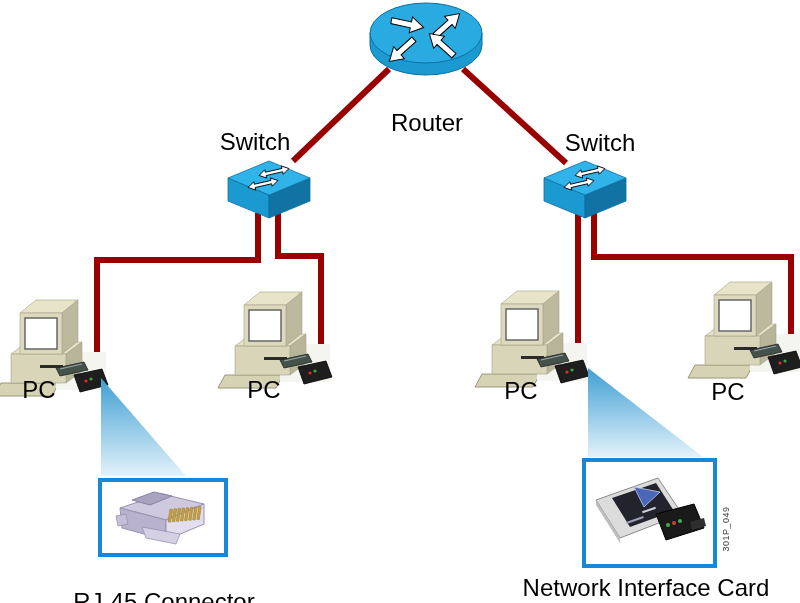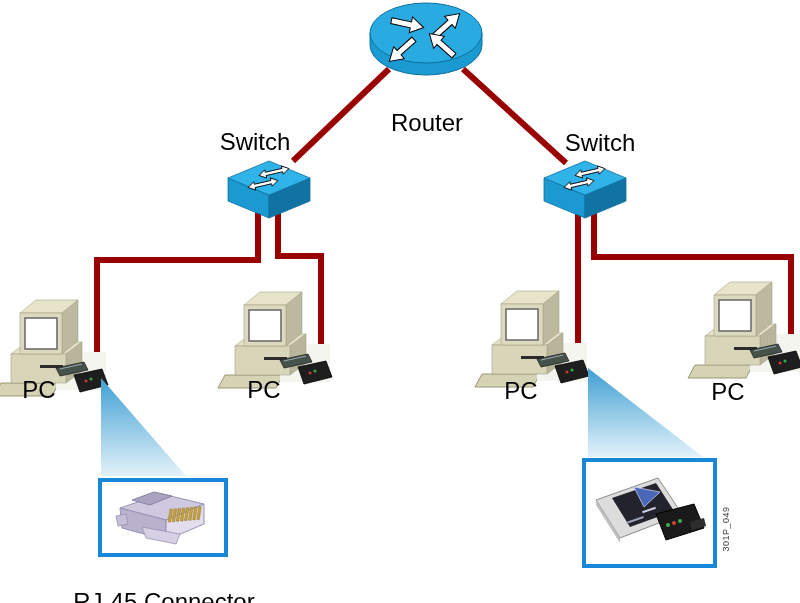--- a/index.html
+++ b/index.html
@@ -140,15 +140,16 @@
       <rect x="40" y="57" width="18" height="2" fill="#9BA2B5" transform="rotate(-19 49 58)"></rect>
       <polygon points="70,52 108,42 118,66 80,78" fill="#1A1A1A" stroke="#000000" stroke-width="1"></polygon>
       <polygon points="104,60 118,56 120,64 106,68" fill="#2E2E2E"></polygon>
       <circle cx="82" cy="63" r="2" fill="#40B050"></circle>
       <circle cx="88" cy="61" r="2" fill="#D04030"></circle>
       <circle cx="94" cy="59" r="2" fill="#40B050"></circle>
     </svg>
   </div>
 
   <div class="label" style="left:164px;top:589px;">RJ-45 Connector</div>
+  <div class="label" style="left:646px;top:575px;">Network Interface Card</div>
   <div class="fig-code">301P_049</div>
 
 </div>
 
 </body></html>

